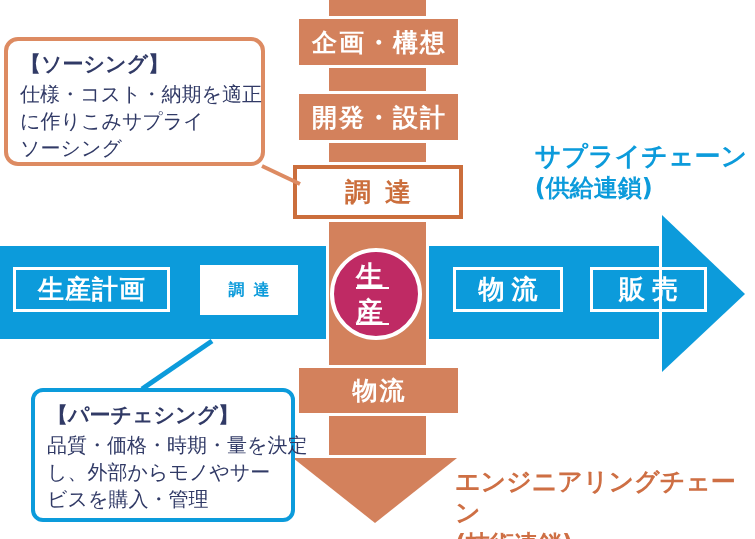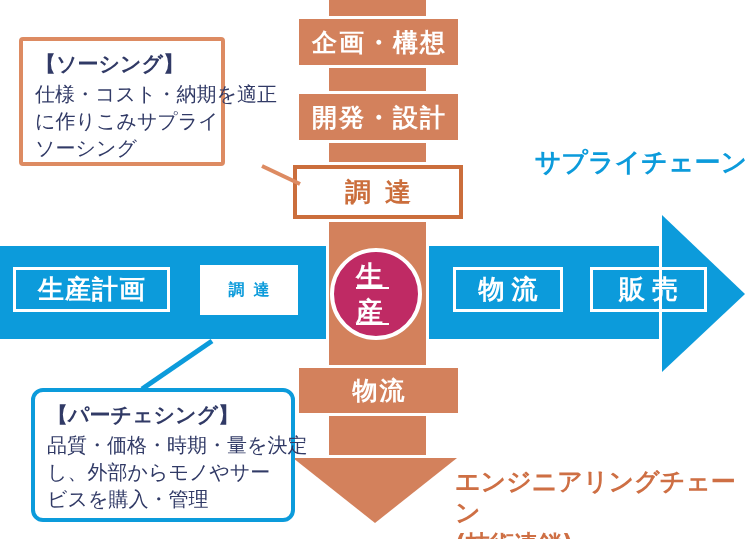--- a/index.html
+++ b/index.html
@@ -32,26 +32,26 @@
     color:var(--blue);font-weight:700;letter-spacing:9px;padding-left:9px;}
   .h-logi{left:453px;top:267px;width:110px;height:45px;letter-spacing:7px;padding-left:7px;}
   .h-sales{left:590px;top:267px;width:117px;height:45px;letter-spacing:7px;padding-left:7px;}
   .prod-circle{left:330px;top:248px;width:92px;height:92px;border-radius:50%;z-index:4;
     background:var(--magenta);border:4px solid #fff;font-weight:700;font-size:27px;
     letter-spacing:6px;padding-left:22px;text-decoration:underline;}
   
   .callout{position:absolute;background:#fff;z-index:6;padding:9px 12px 8px 12px;color:var(--navy);}
   .callout .c-title{font-weight:700;font-size:21px;margin-bottom:3px;}
   .callout .c-line{font-size:20px;line-height:27px;white-space:nowrap;}
-  .sourcing{left:19px;top:37px;width:206px;height:129px;border:4px solid var(--salmon_light);border-radius:4px;}
+  .sourcing{left:4px;top:37px;width:261px;height:129px;border:4px solid var(--salmon_light);border-radius:14px;}
   .purchasing{left:3px;top:388px;width:264px;height:134px;border:4px solid var(--blue);border-radius:12px;margin-left:28px;}
   #connectors{position:absolute;left:0;top:0;width:755px;height:539px;z-index:5;pointer-events:none;}
   
   .chain-label{position:absolute;font-weight:700;line-height:1.25;}
-  .supply-label{right:8px;top:146px;text-align:left;color:var(--blue);font-size:26px;}
+  .supply-label{right:8px;top:140px;text-align:left;color:var(--blue);font-size:26px;}
   .supply-label .sub{font-size:24px;}
   .eng-label{left:455px;top:466px;text-align:left;color:var(--orange_text);font-size:25px;}
   .eng-label .sub{font-size:24px;}
 </style>
 </head>
 <body>
 
 <div id="canvas">
 
   <div class="h-band"></div>
@@ -85,19 +85,20 @@
 
   <div class="callout purchasing">
     <div class="c-title">【パーチェシング】</div>
     <div class="c-line">品質・価格・時期・量を決定</div>
     <div class="c-line">し、外部からモノやサー</div>
     <div class="c-line">ビスを購入・管理</div>
   </div>
 
   <div class="chain-label supply-label">
     <div>サプライチェーン</div>
+    <div class="sub">(供給連鎖)</div>
   </div>
   <div class="chain-label eng-label">
     <div>エンジニアリングチェーン</div>
     <div class="sub">(技術連鎖)</div>
   </div>
 
 </div>
 
 </body></html>

